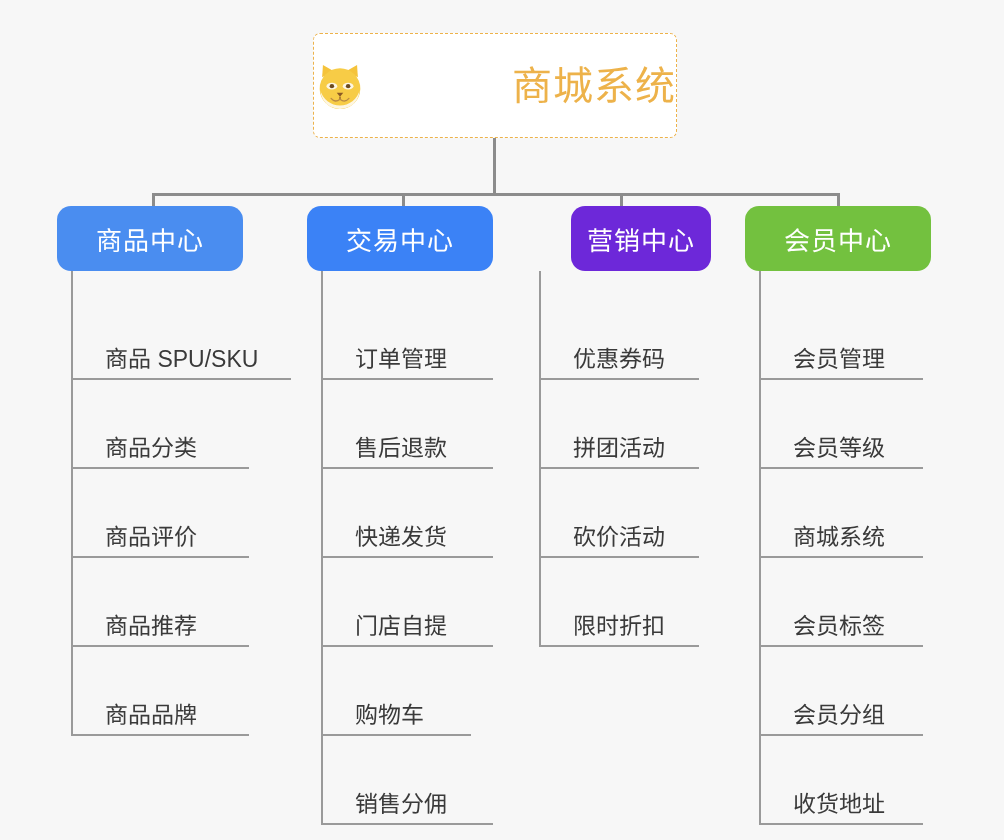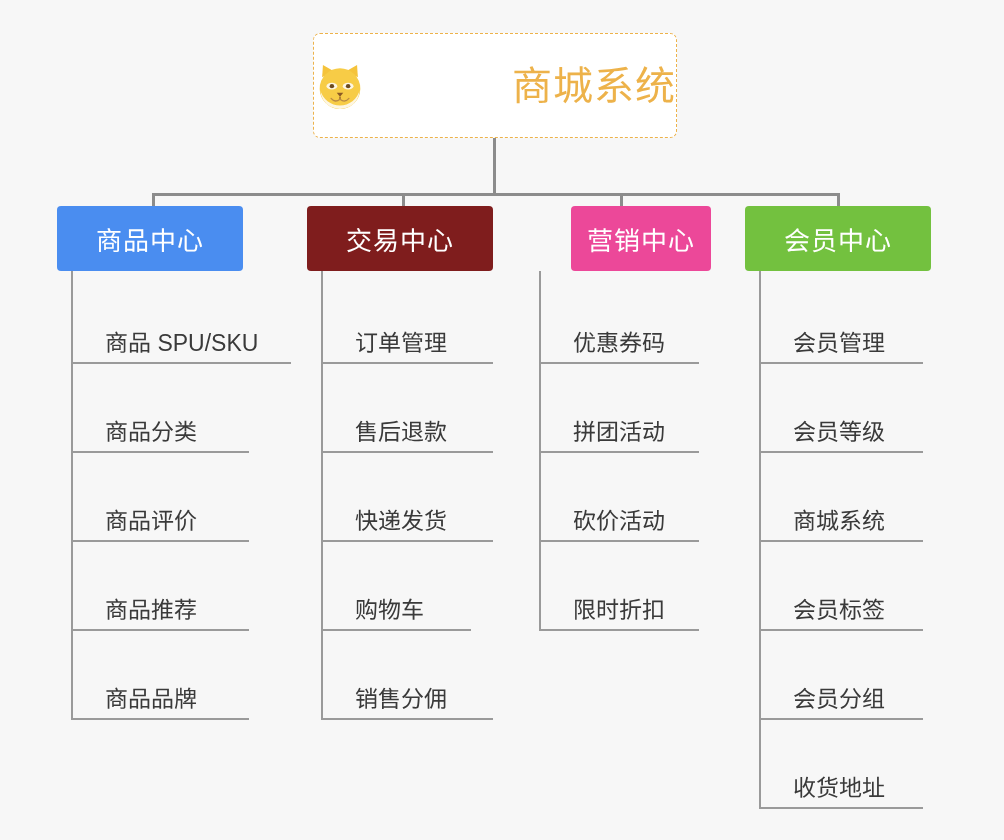--- a/index.html
+++ b/index.html
@@ -76,35 +76,35 @@
   }
 
   
   .column {
     position: absolute;
     top: 206px;
   }
   .cat-box {
     height: 65px;
     box-sizing: border-box;
-    border-radius: 4px;
+    border-radius: 14px;
     display: flex;
     align-items: center;
     justify-content: center;
     color: #ffffff;
     font-size: 26px;
     letter-spacing: 1px;
     white-space: nowrap;
   }
 
   
   .leaf-list {
     margin-left: 14px;
     border-left: 2px solid #9a9a9a;
-    padding-top: 4px;
+    padding-top: 20px;
   }
   .leaf-item {
     position: relative;
     height: 89px;
     box-sizing: border-box;
     display: flex;
     align-items: flex-end;
     border-bottom: 2px solid #9a9a9a;
     padding: 0 0 4px 32px;
   }
@@ -171,44 +171,47 @@
       <div class="leaf-item" style="width:176px">
           <span class="leaf-label">商品推荐</span>
         </div>
       <div class="leaf-item" style="width:176px">
           <span class="leaf-label">商品品牌</span>
         </div>
     </div>
   </div>
 
   <div class="column" style="left:307px;width:186px">
-    <div class="cat-box" style="background: #7f1d1d; font-family: Liberation Serif, serif;">
+    <div class="cat-box" style="background: #3b82f6; font-family: Liberation Serif, serif;">
       <span>交易中心</span>
     </div>
     <div class="leaf-list">
       <div class="leaf-item" style="width:170px">
           <span class="leaf-label">订单管理</span>
         </div>
       <div class="leaf-item" style="width:170px">
           <span class="leaf-label">售后退款</span>
         </div>
       <div class="leaf-item" style="width:170px">
           <span class="leaf-label">快递发货</span>
+        </div>
+      <div class="leaf-item" style="width:170px">
+          <span class="leaf-label">门店自提</span>
         </div>
       <div class="leaf-item" style="width:148px">
           <span class="leaf-label">购物车</span>
         </div>
       <div class="leaf-item" style="width:170px">
           <span class="leaf-label">销售分佣</span>
         </div>
     </div>
   </div>
 
   <div class="column" style="left:525px;width:186px">
-    <div class="cat-box" style="background: #ec4899; margin-left: 46px;">
+    <div class="cat-box" style="background: #6d28d9; margin-left: 46px;">
       <span>营销中心</span>
     </div>
     <div class="leaf-list">
       <div class="leaf-item" style="width:158px">
           <span class="leaf-label">优惠券码</span>
         </div>
       <div class="leaf-item" style="width:158px">
           <span class="leaf-label">拼团活动</span>
         </div>
       <div class="leaf-item" style="width:158px">

